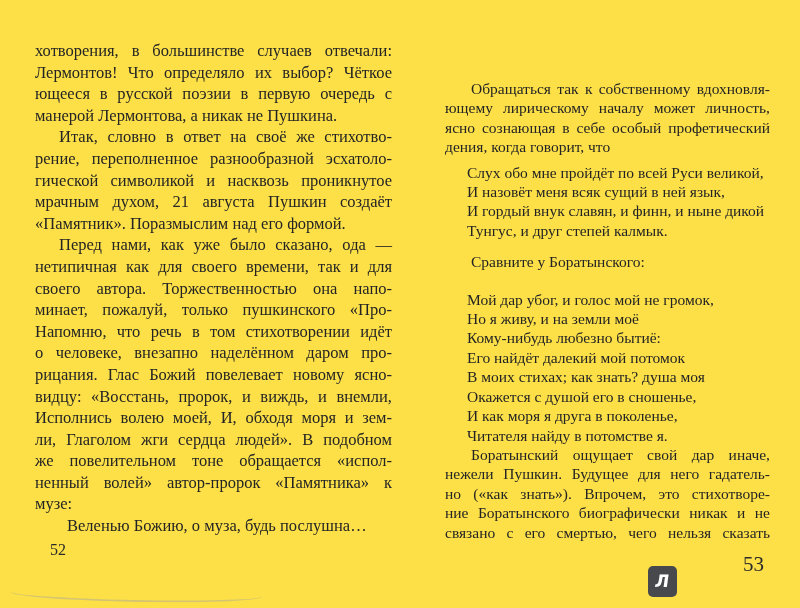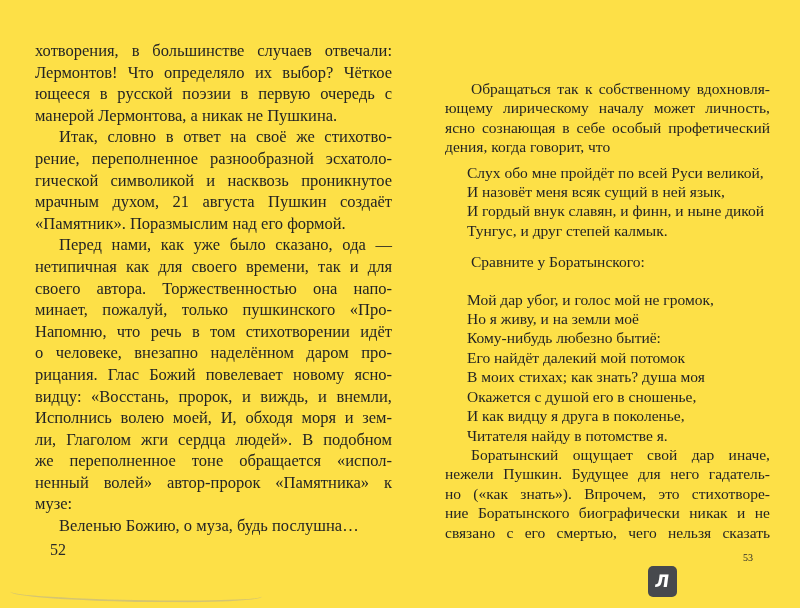--- a/index.html
+++ b/index.html
@@ -9,26 +9,26 @@
   .page-col{position:absolute;}
   #left-col{left:35px;top:40px;width:357px;font-size:16.5px;line-height:21.6px;}
   #right-col{left:445px;top:46px;width:325px;font-size:15.5px;line-height:19.4px;margin-top:33px;}
 
   .ln{white-space:normal;}
   .ln.j{text-align:justify;text-align-last:justify;}
   #left-col .ln.ind{text-indent:24px;}
   #right-col .ln.ind{text-indent:26px;}
 
   .block.verse{}
-  #left-col .block.verse{margin-left:24px;}
+  #left-col .block.verse{margin-left:32px;}
   #right-col .block.verse{margin-left:22px;}
 
   .page-number{position:absolute;font-size:16px;color:#2a2a2a;}
   #page-number-left{left:50px;top:541px;}
-  #page-number-right{left:743px;top:552px;font-size:10px;}
+  #page-number-right{left:743px;top:552px;font-size:21px;}
 
   #watermark{position:absolute;left:648px;top:566px;width:29px;height:31px;
     border-radius:5px;display:flex;align-items:center;justify-content:center;}
   #watermark .wm-letter{font-family:"DejaVu Sans",sans-serif;font-weight:bold;
     font-size:17px;line-height:1;transform:skewX(-8deg);}
 
   #page-curl{position:absolute;left:10px;top:586px;width:252px;height:14px;
     border-bottom:2px solid rgba(165,165,165,0.45);
     border-radius:0 0 45% 55%;transform:rotate(0.8deg);}
 </style>
@@ -55,21 +55,21 @@
         <div class="ln j ind">Перед нами, как уже было сказано, ода —</div>
         <div class="ln j">нетипичная как для своего времени, так и для</div>
         <div class="ln j">своего автора. Торжественностью она напо-</div>
         <div class="ln j">минает, пожалуй, только пушкинского «Про-</div>
         <div class="ln j">Напомню, что речь в том стихотворении идёт</div>
         <div class="ln j">о человеке, внезапно наделённом даром про-</div>
         <div class="ln j">рицания. Глас Божий повелевает новому ясно-</div>
         <div class="ln j">видцу: «Восстань, пророк, и виждь, и внемли,</div>
         <div class="ln j">Исполнись волею моей, И, обходя моря и зем-</div>
         <div class="ln j">ли, Глаголом жги сердца людей». В подобном</div>
-        <div class="ln j">же переполненное тоне обращается «испол-</div>
+        <div class="ln j">же повелительном тоне обращается «испол-</div>
         <div class="ln j">ненный волей» автор-пророк «Памятника» к</div>
         <div class="ln">музе:</div>
       </div>
       <div class="block verse">
         <div class="ln">Веленью Божию, о муза, будь послушна…</div>
       </div>
     </div>
 
   <div id="right-col" class="page-col">
       <div class="block para">
@@ -87,21 +87,21 @@
       <div class="block para" style="margin-top: 12px;">
         <div class="ln ind">Сравните у Боратынского:</div>
       </div>
       <div class="block verse" style="margin-top: 18px;">
         <div class="ln">Мой дар убог, и голос мой не громок,</div>
         <div class="ln">Но я живу, и на земли моё</div>
         <div class="ln">Кому-нибудь любезно бытиё:</div>
         <div class="ln">Его найдёт далекий мой потомок</div>
         <div class="ln">В моих стихах; как знать? душа моя</div>
         <div class="ln">Окажется с душой его в сношенье,</div>
-        <div class="ln">И как видцу я друга в поколенье,</div>
+        <div class="ln">И как моря я друга в поколенье,</div>
         <div class="ln">Читателя найду в потомстве я.</div>
       </div>
       <div class="block para">
         <div class="ln j ind">Боратынский ощущает свой дар иначе,</div>
         <div class="ln j">нежели Пушкин. Будущее для него гадатель-</div>
         <div class="ln j">но («как знать»). Впрочем, это стихотворе-</div>
         <div class="ln j">ние Боратынского биографически никак и не</div>
         <div class="ln j">связано с его смертью, чего нельзя сказать</div>
       </div>
     </div>

